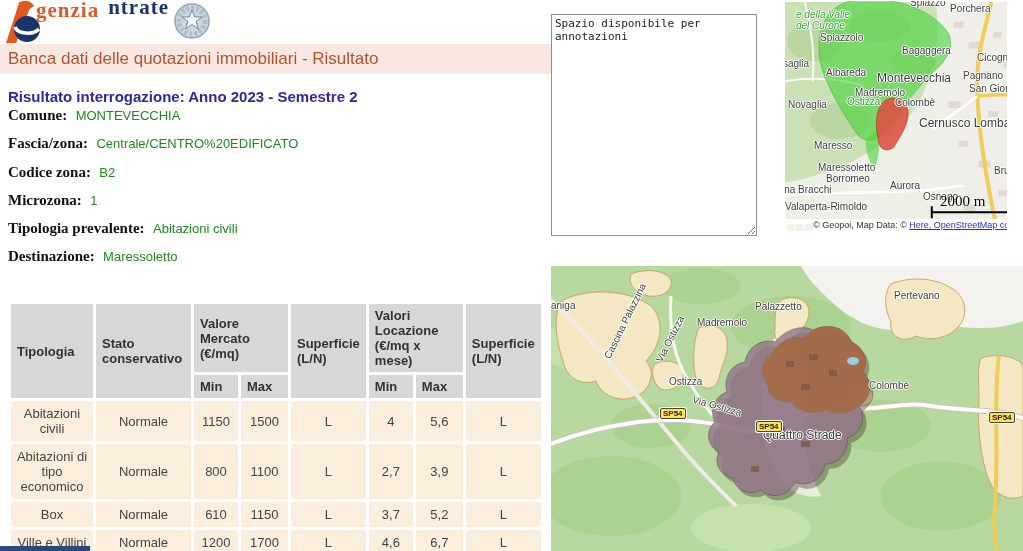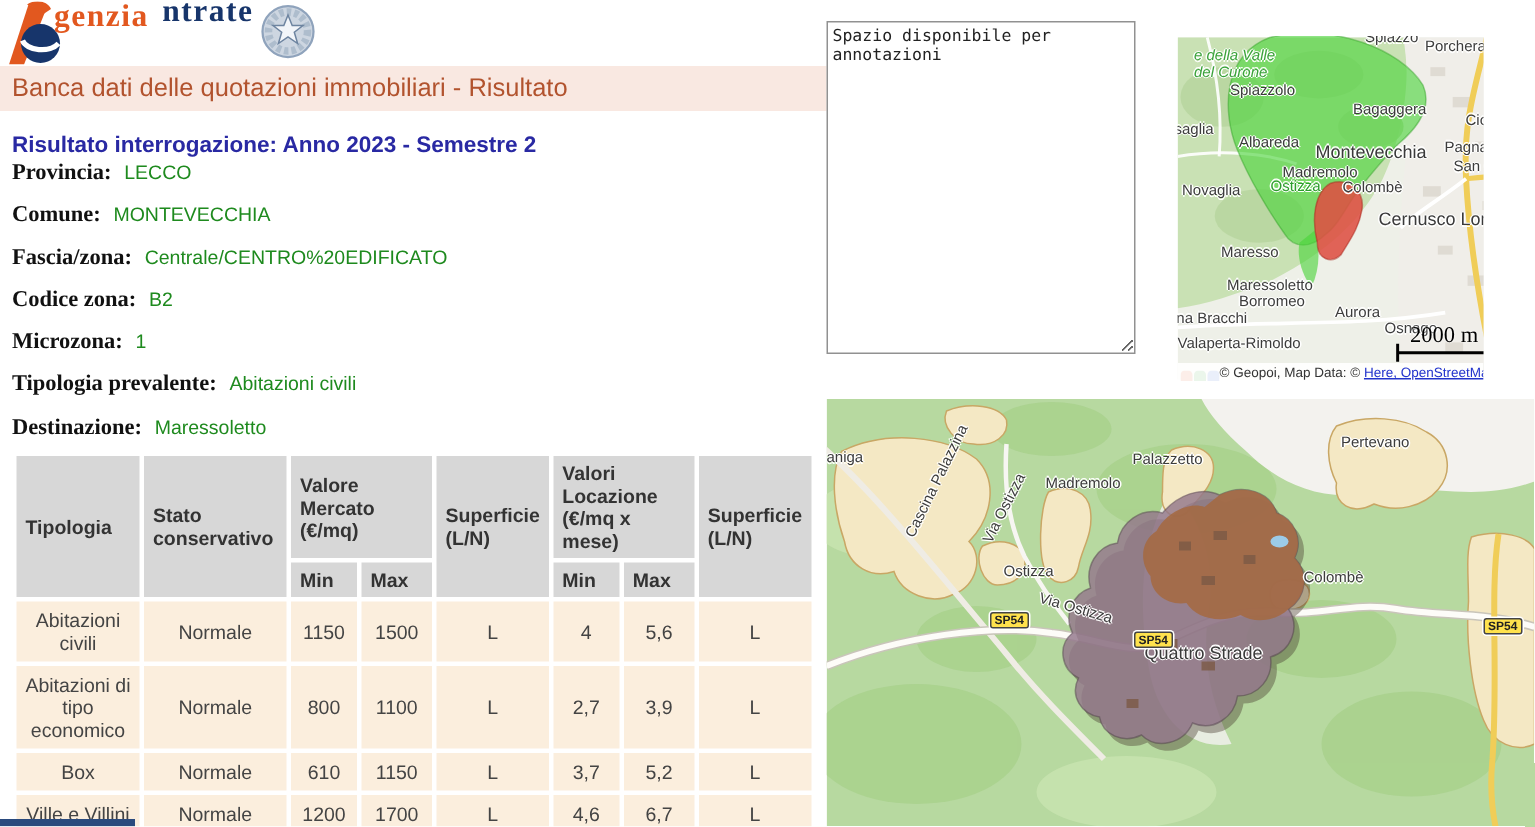--- a/index.html
+++ b/index.html
@@ -35,21 +35,21 @@
                  vertical-align:middle;padding:4px 6px;}
   table.quote td{background:#fbeedd;color:#444;text-align:center;vertical-align:middle;padding:5px 3px;}
 
   
   .annot{position:absolute;left:551px;top:14px;width:206px;height:222px;resize:both;
          font-family:"DejaVu Sans Mono",monospace;font-size:11px;color:#222;
          border:1px solid #919191;padding:2px 3px;box-sizing:border-box;outline:none;}
 
   
   .map{position:absolute;overflow:hidden;}
-  .map-top{left:785px;top:24px;width:204px;height:230px;}
+  .map-top{left:785px;top:1px;width:222px;height:230px;}
   .map-bottom{left:551px;top:266px;width:472px;height:285px;}
   .map svg{position:absolute;left:0;top:0;}
   .mlbl{position:absolute;font-size:10px;color:#3c3c3c;white-space:nowrap;
         text-shadow:1px 0 0 #fff,-1px 0 0 #fff,0 1px 0 #fff,0 -1px 0 #fff;}
   .mlbl.big{font-size:12px;color:#3a3a3a;}
   .mlbl.green{color:#2e9e2e;}
   .mlbl.park{color:#3aa23a;font-style:italic;}
   .mlbl.rot{transform-origin:center;}
   .badge{position:absolute;font-size:8px;font-weight:bold;color:#222;background:#ffe24d;
          border:1px solid #444;border-radius:2px;padding:0 2px;line-height:9px;
@@ -88,24 +88,20 @@
     </svg>
   </div>
 
   <div class="band">
     <span>Banca dati delle quotazioni immobiliari - Risultato</span>
   </div>
 
   <div class="result-title">Risultato interrogazione: Anno 2023 - Semestre 2</div>
 
   <div class="fields">
-    <div class="field">
-      <span class="flabel">Provincia:</span>
-      <span class="fvalue">LECCO</span>
-    </div>
     <div class="field">
       <span class="flabel">Comune:</span>
       <span class="fvalue">MONTEVECCHIA</span>
     </div>
     <div class="field">
       <span class="flabel">Fascia/zona:</span>
       <span class="fvalue">Centrale/CENTRO%20EDIFICATO</span>
     </div>
     <div class="field">
       <span class="flabel">Codice zona:</span>

